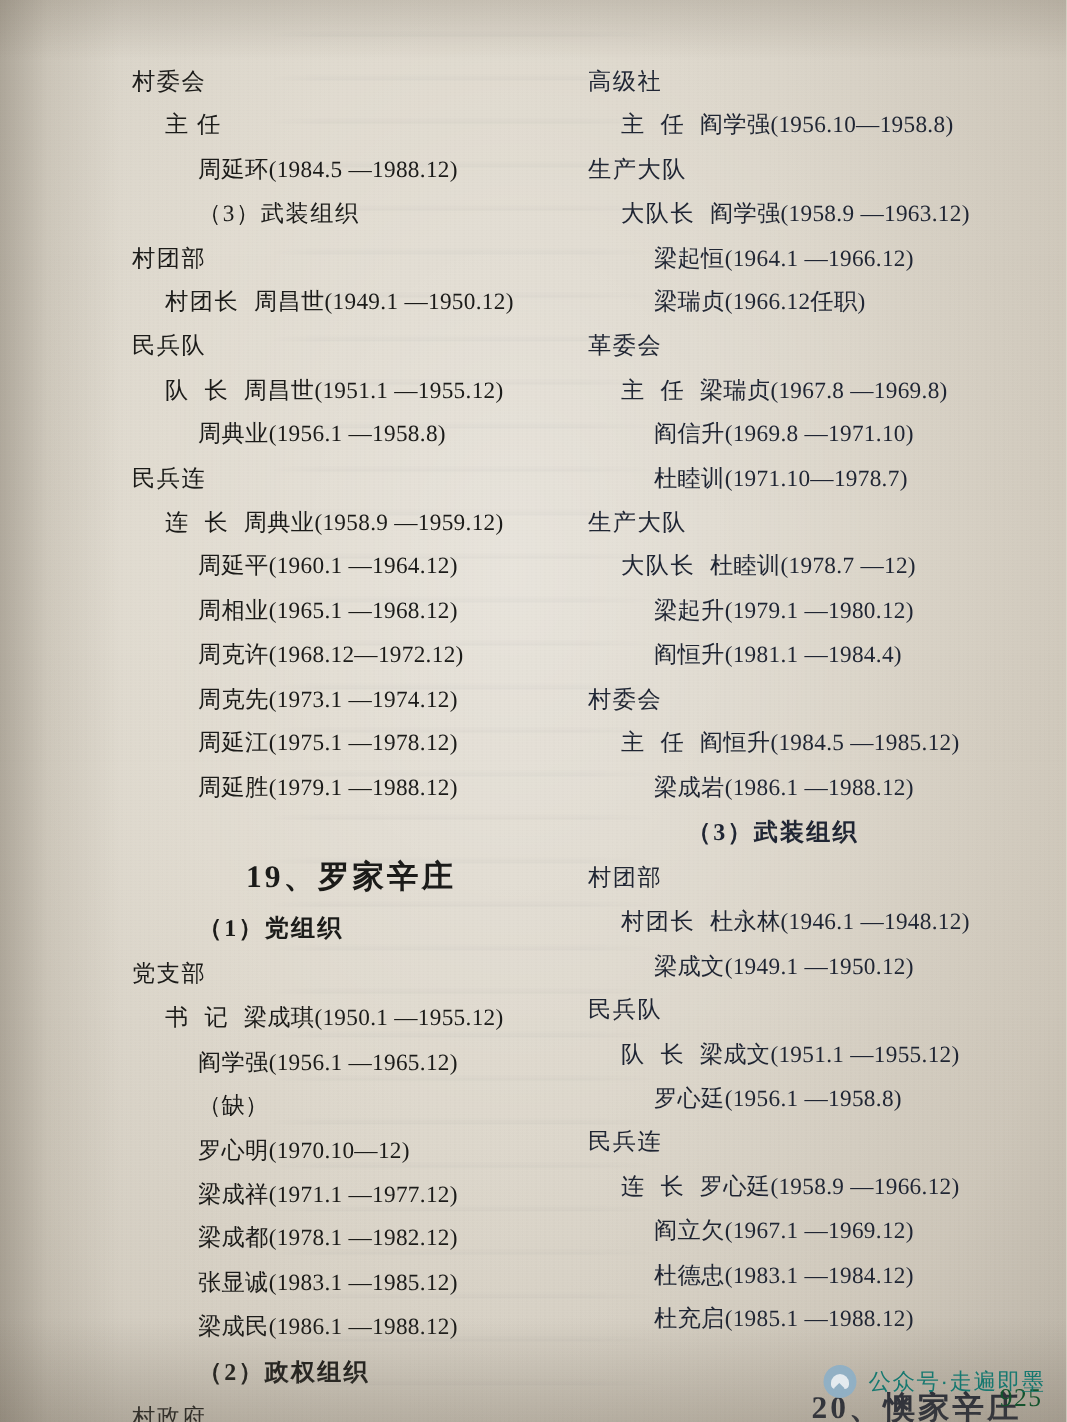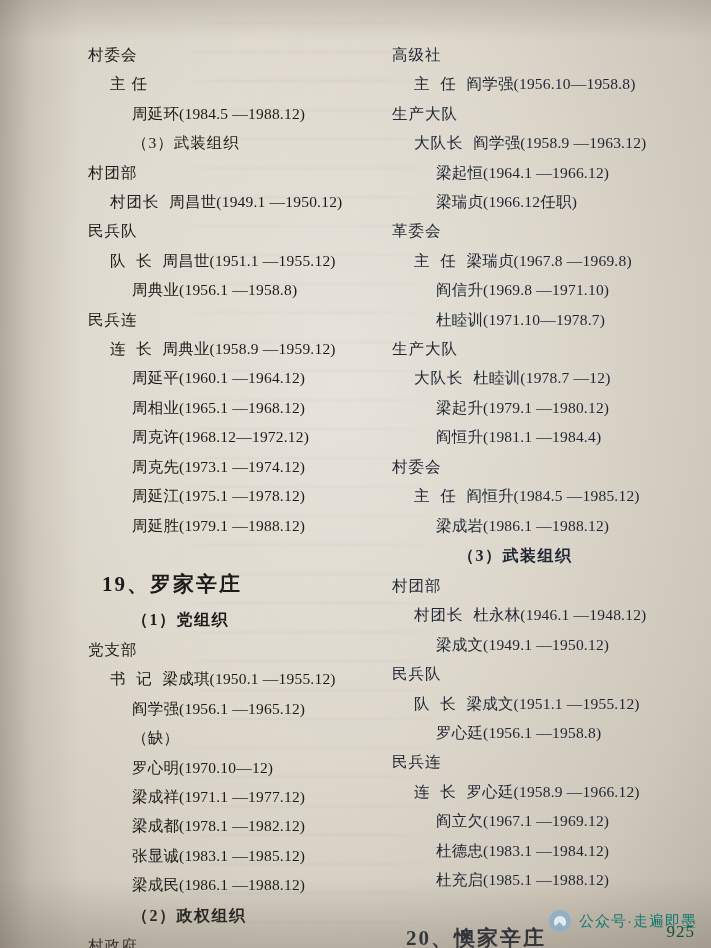--- a/index.html
+++ b/index.html
@@ -83,20 +83,21 @@
     font-weight: normal;
     letter-spacing: 1px;
   }
   .heading-num {
     font-size: 21px;
     font-weight: bold;
     line-height: 40px;
     letter-spacing: 2px;
     padding-left: 14px;
     margin-top: 10px;
+    text-align: right;
   }
   .sub-head {
     font-size: 16px;
     font-weight: bold;
     line-height: 31px;
     letter-spacing: 1.5px;
     padding-left: 44px;
   }
   .sub-head-r {
     font-size: 16px;

